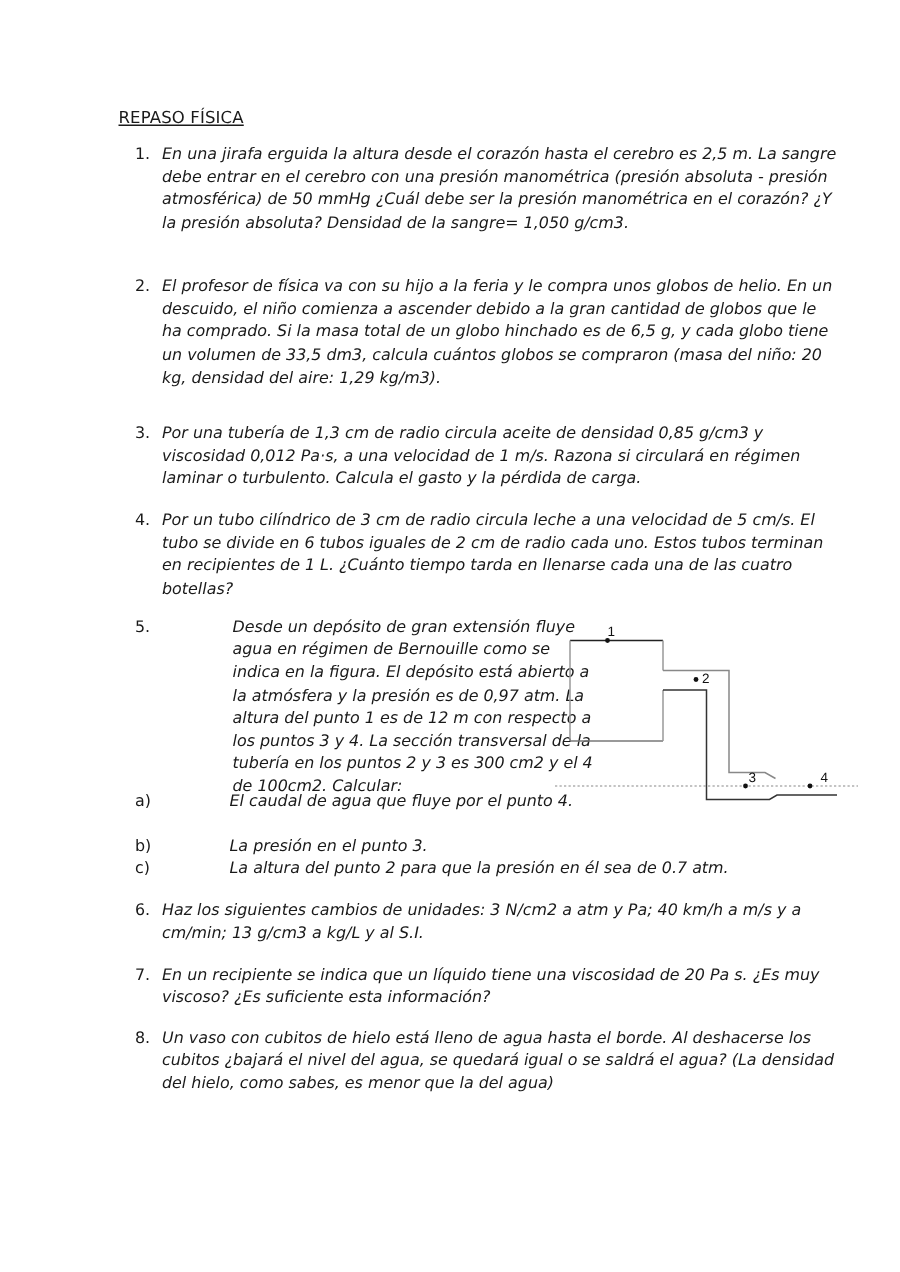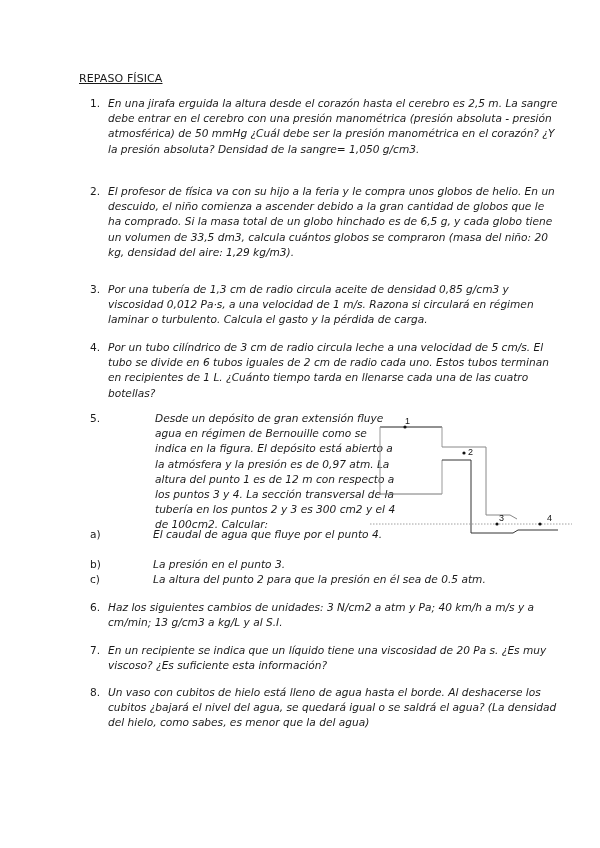--- a/index.html
+++ b/index.html
@@ -53,21 +53,21 @@
   <div class="sub" style="top:527px;">
     <span class="num">a)</span>
     <span class="txt" style="width:240px;">El caudal de agua que fluye por el punto 4.</span>
   </div>
   <div class="sub" style="top:557px;">
     <span class="num">b)</span>
     <span class="txt">La presión en el punto 3.</span>
   </div>
   <div class="sub" style="top:572px;">
     <span class="num">c)</span>
-    <span class="txt">La altura del punto 2 para que la presión en él sea de 0.5 atm.</span>
+    <span class="txt">La altura del punto 2 para que la presión en él sea de 0.7 atm.</span>
   </div>
 
   <div class="item" style="top:600px;">
     <span class="num">6.</span>
     <span class="txt">Haz los siguientes cambios de unidades: 3 N/cm2 a atm y Pa; 40 km/h a m/s y a cm/min; 13 g/cm3 a kg/L y al S.I.</span>
   </div>
 
   <div class="item" style="top:643px;">
     <span class="num">7.</span>
     <span class="txt">En un recipiente se indica que un líquido tiene una viscosidad de 20 Pa s. ¿Es muy viscoso? ¿Es suficiente esta información?</span>

